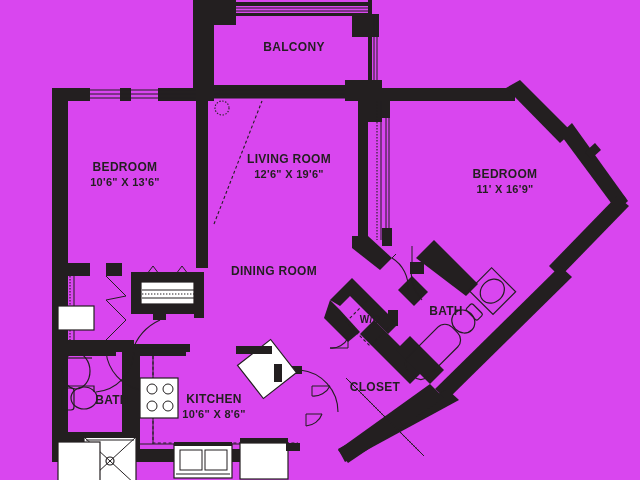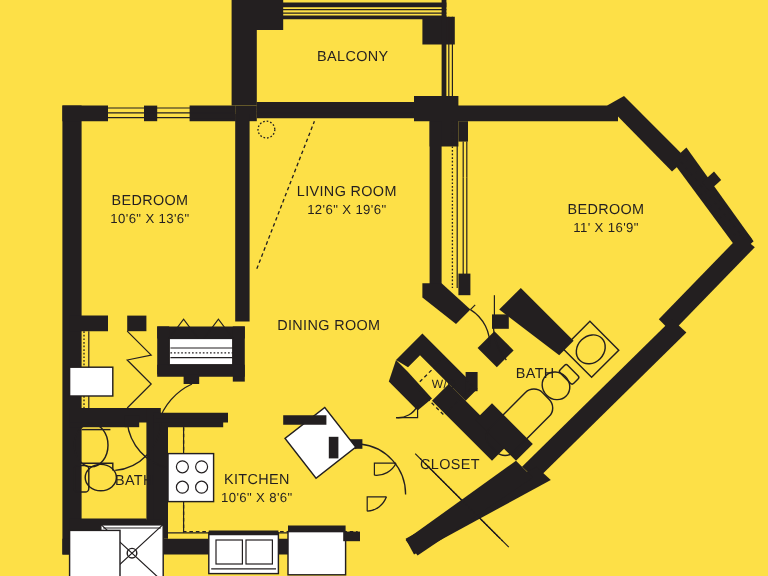--- a/index.html
+++ b/index.html
@@ -10,21 +10,22 @@
   body {
     width: 640px;
     height: 480px;
     overflow: hidden;
     font-family: "Liberation Sans", sans-serif;
   }
   #plan-root {
     position: relative;
     width: 640px;
     height: 480px;
-    background: #fde047;
+    background: #d946ef;
+    font-weight: bold;
   }
   svg#floorplan {
     display: block;
     width: 640px;
     height: 480px;
   }
   .wall      { fill: #231f20; stroke: none; }
   .wall-line { fill: none; stroke: #231f20; stroke-width: 1; }
   .fix       { fill: none; stroke: #231f20; stroke-width: 1.2; }
   .fix-thin  { fill: none; stroke: #231f20; stroke-width: 1; }

